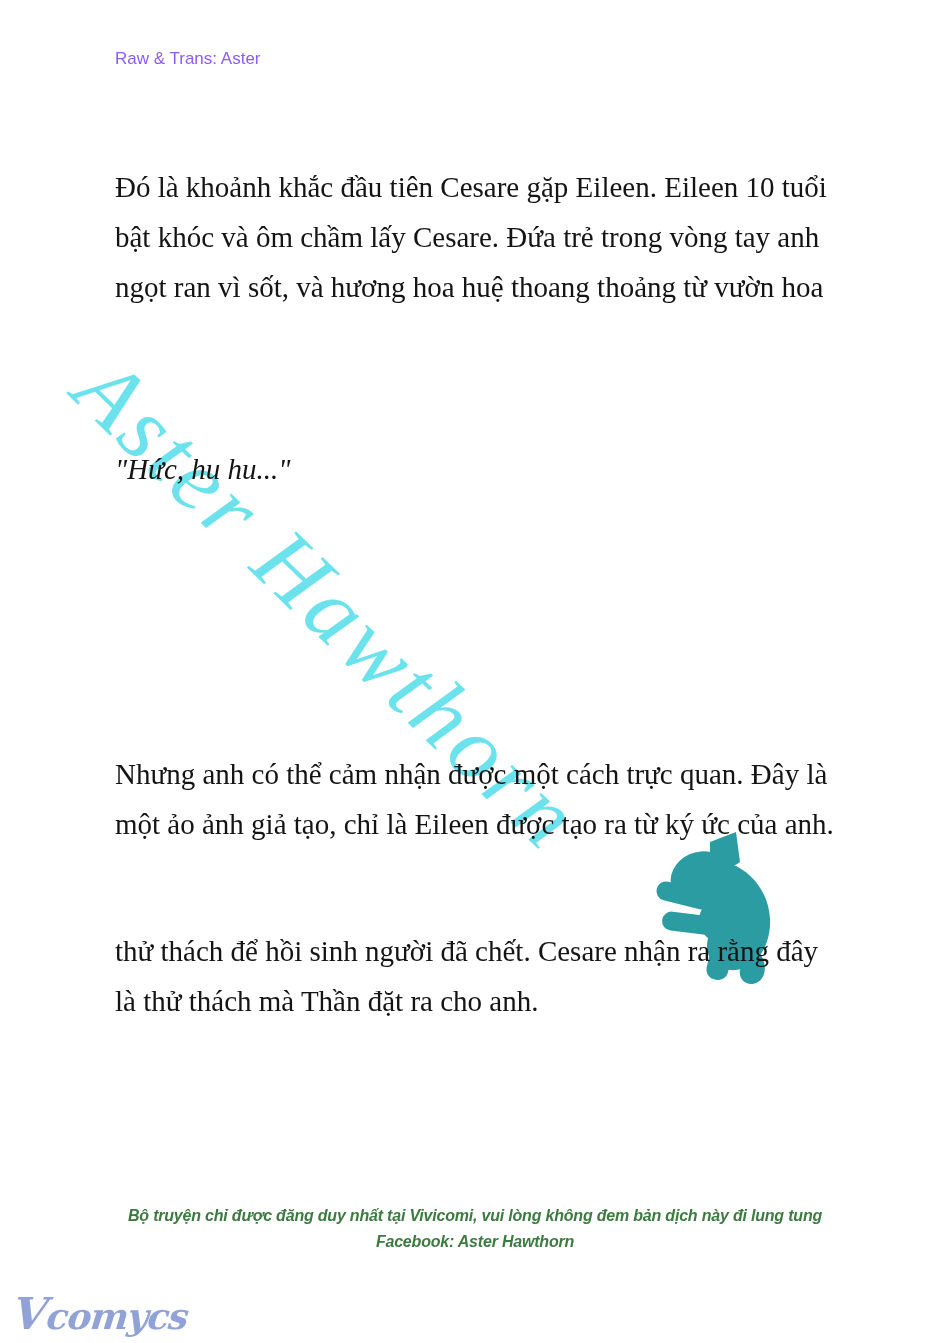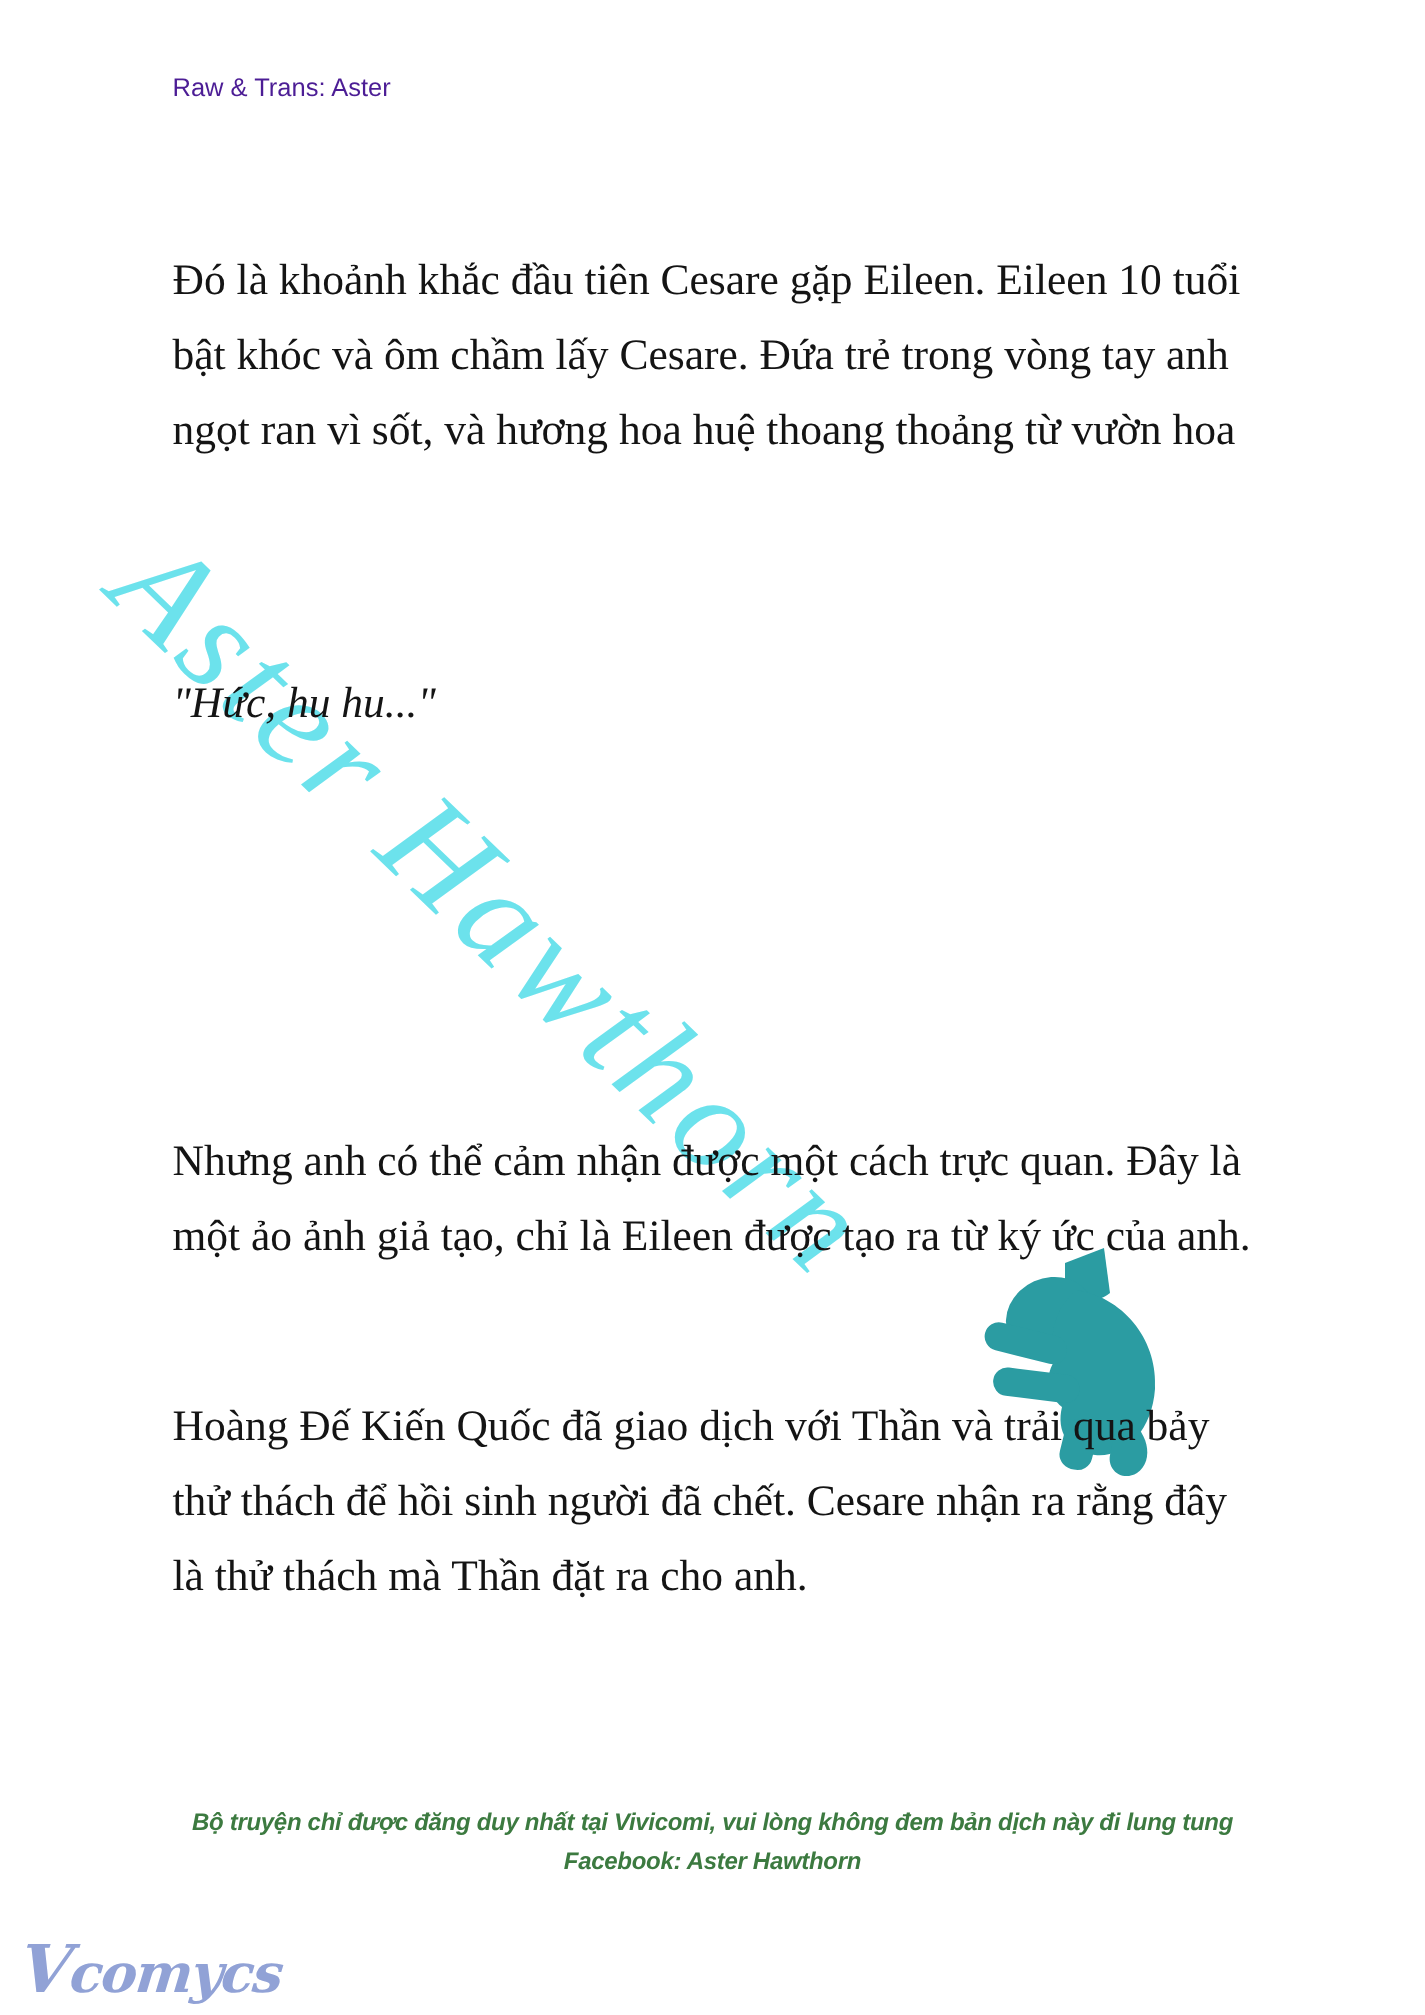--- a/index.html
+++ b/index.html
@@ -10,21 +10,21 @@
     background: #ffffff;
     overflow: hidden;
     font-family: "Liberation Serif", "DejaVu Serif", serif;
   }
   .credit {
     position: absolute;
     left: 115px;
     top: 49px;
     font-family: "Liberation Sans", sans-serif;
     font-size: 17px;
-    color: #4c1d95;
+    color: #8b5cf6;
     z-index: 3;
   }
   .watermark {
     position: absolute;
     left: 128px;
     top: 336px;
     font-size: 92px;
     font-style: italic;
     letter-spacing: 5px;
     white-space: nowrap;
@@ -129,21 +129,20 @@
     <div class="line">"Hức, hu hu..."</div>
   </div>
 
 
   <div class="para p3">
     <div class="line">Nhưng anh có thể cảm nhận được một cách trực quan. Đây là</div>
     <div class="line">một ảo ảnh giả tạo, chỉ là Eileen được tạo ra từ ký ức của anh.</div>
   </div>
 
   <div class="para p4">
-    <div class="line">Hoàng Đế Kiến Quốc đã giao dịch với Thần và trải qua bảy</div>
     <div class="line">thử thách để hồi sinh người đã chết. Cesare nhận ra rằng đây</div>
     <div class="line">là thử thách mà Thần đặt ra cho anh.</div>
   </div>
 
   <div class="footer">
     <div>Bộ truyện chỉ được đăng duy nhất tại Vivicomi, vui lòng không đem bản dịch này đi lung tung</div>
     <div>Facebook: Aster Hawthorn</div>
   </div>
 
   <div class="logo">

